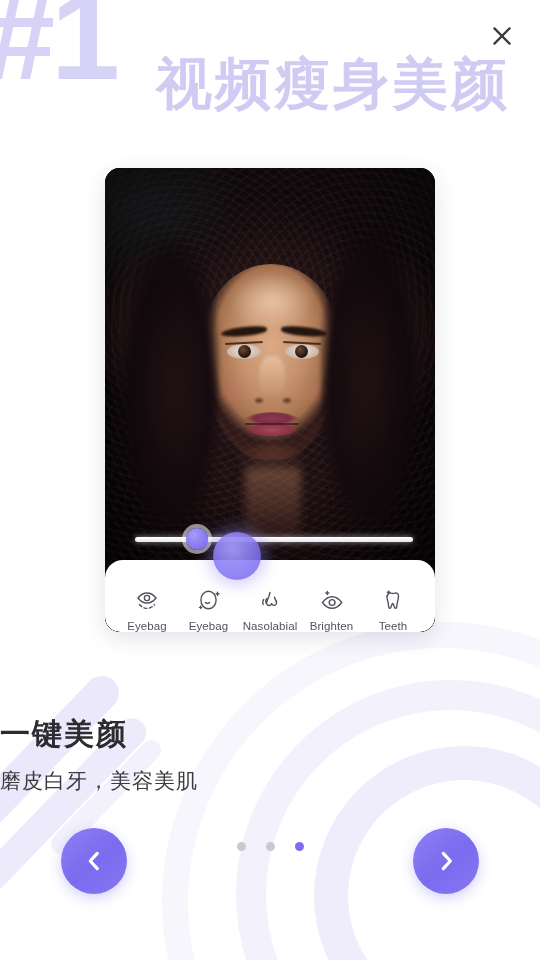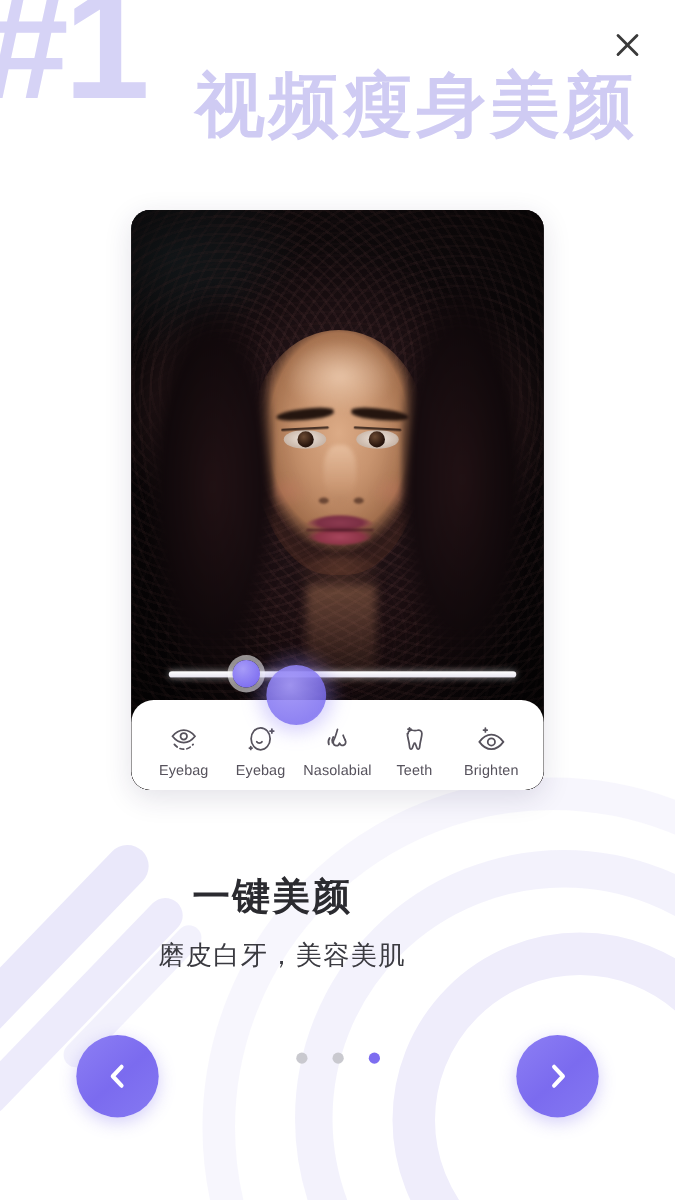--- a/index.html
+++ b/index.html
@@ -235,21 +235,21 @@
   }
 
   
   .toolbar {
     position:absolute;
     left:0; bottom:0;
     width:330px; height:72px;
     background:#ffffff;
     border-radius:18px 18px 15px 15px;
     display:flex;
-    align-items:center;
+    align-items:flex-end;
     justify-content:space-between;
     padding:9px 12px 0;
   }
   .tool {
     width:60px;
     display:flex;
     flex-direction:column;
     align-items:center;
     gap:5px;
     cursor:pointer;
@@ -272,38 +272,36 @@
     width:48px; height:48px;
     border-radius:50%;
     background:radial-gradient(circle at 40% 34%, rgba(164,152,248,.96) 0%, rgba(124,110,240,.86) 72%, rgba(124,110,240,.70) 100%);
     box-shadow:0 0 14px 6px rgba(150,136,246,.35);
     pointer-events:none;
   }
 
   
   .caption {
     position:absolute;
-    left:0; top:700px;
+    left:0; top:716px;
     width:436px;
-    text-align:center;
   }
   .caption-title {
     font-size:30px;
     font-weight:bold;
     color:#2b2b30;
     letter-spacing:2px;
     line-height:1.2;
   }
   .caption-sub {
     margin-top:16px;
     font-size:21px;
     color:#3a3a40;
     letter-spacing:1px;
     line-height:1.2;
-    margin-left:15px;
   }
 
   
   .dots {
     position:absolute;
     left:0; top:842px;
     width:540px;
     display:flex;
     align-items:center;
     justify-content:center;
@@ -429,39 +427,39 @@
             <path d="M8.7 13.4c-1 1.6-1.3 3.4-.6 5.1"></path>
             <path d="M11.6 12.6c-.8 1.4-1.1 3-.6 4.5"></path>
             <path d="M21.1 14.9c-.6-1.2-1.2-2.4-1.6-3.7"></path>
           </svg>
         </span>
         <span class="tool-label">Nasolabial</span>
       </div>
 
       <div class="tool">
         <span class="tool-icon">
-          <svg viewBox="0 0 30 30" fill="none" stroke="#56525c" stroke-width="1.4" stroke-linecap="round" stroke-linejoin="round">
-            <path d="M9.5 9.8c0-2 1.8-3.2 3.6-2.6 1.3.4 2.5.4 3.8 0 1.8-.6 3.6.6 3.6 2.6 0 2.4-.6 4.2-1.1 6.4-.4 1.7-.5 3.4-.8 5.1-.2 1.2-1.6 1.4-2 .3l-1.3-3.6c-.2-.6-1-.6-1.2 0l-1.3 3.6c-.4 1.1-1.8.9-2-.3-.3-1.7-.4-3.4-.8-5.1-.5-2.2-1.1-4-1.1-6.4z"></path>
-            <path d="M10.6 5.2v2.6M9.4 6.3h2.4"></path>
-          </svg>
-        </span>
-        <span class="tool-label">Teeth</span>
-      </div>
-
-      <div class="tool">
-        <span class="tool-icon">
           <svg viewBox="0 0 30 30" fill="none" stroke="#56525c" stroke-width="1.4" stroke-linecap="round">
             <path d="M5.5 16.5c2.8-3.9 6.3-5.8 9.6-5.8s6.8 1.9 9.6 5.8c-2.8 3.9-6.3 5.8-9.6 5.8s-6.8-1.9-9.6-5.8z"></path>
             <circle cx="15.1" cy="16.5" r="2.9"></circle>
             <path d="M10.3 5.4v3.1M8.8 7h3"></path>
           </svg>
         </span>
         <span class="tool-label">Brighten</span>
       </div>
 
+      <div class="tool">
+        <span class="tool-icon">
+          <svg viewBox="0 0 30 30" fill="none" stroke="#56525c" stroke-width="1.4" stroke-linecap="round" stroke-linejoin="round">
+            <path d="M9.5 9.8c0-2 1.8-3.2 3.6-2.6 1.3.4 2.5.4 3.8 0 1.8-.6 3.6.6 3.6 2.6 0 2.4-.6 4.2-1.1 6.4-.4 1.7-.5 3.4-.8 5.1-.2 1.2-1.6 1.4-2 .3l-1.3-3.6c-.2-.6-1-.6-1.2 0l-1.3 3.6c-.4 1.1-1.8.9-2-.3-.3-1.7-.4-3.4-.8-5.1-.5-2.2-1.1-4-1.1-6.4z"></path>
+            <path d="M10.6 5.2v2.6M9.4 6.3h2.4"></path>
+          </svg>
+        </span>
+        <span class="tool-label">Teeth</span>
+      </div>
+
     </div>
 
     <div class="tap-bubble"></div>
 
   </div>
 
   <div class="caption">
     <div class="caption-title">一键美颜</div>
     <div class="caption-sub">磨皮白牙，美容美肌</div>
   </div>

